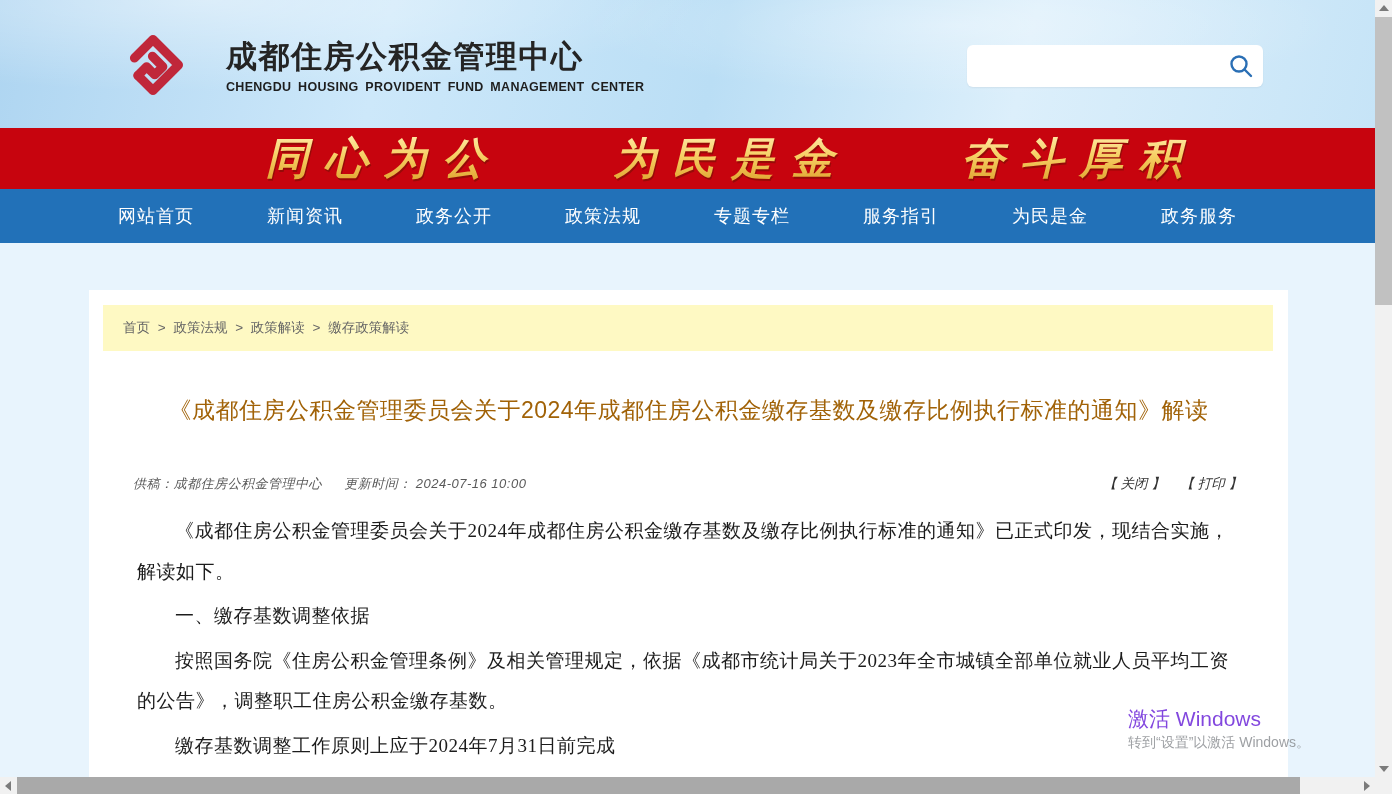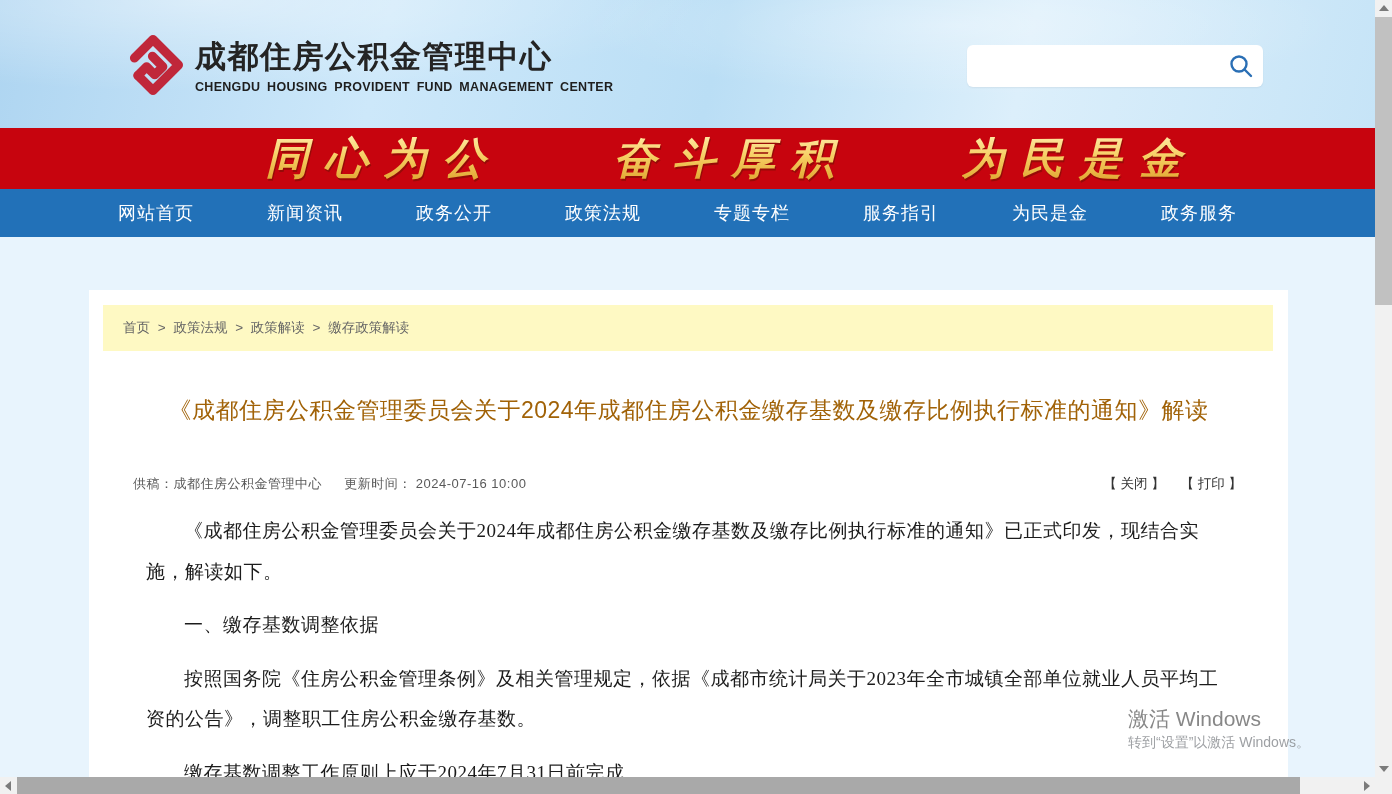--- a/index.html
+++ b/index.html
@@ -13,21 +13,21 @@
   
   .site-header{
     position:absolute;left:0;top:0;width:100%;height:128px;
     background:
       radial-gradient(60% 120% at 15% 0%, rgba(255,255,255,.45), rgba(255,255,255,0) 60%),
       radial-gradient(50% 100% at 70% 20%, rgba(255,255,255,.35), rgba(255,255,255,0) 55%),
       linear-gradient(103deg,#aed5f1 0%,#cde8fa 28%,#badef5 52%,#dcEFfb 74%,#c6e4f7 100%);
   }
   .logo-wrap{position:absolute;left:112px;top:24px;display:flex;align-items:center;}
   .logo-svg{width:82px;height:82px;display:block;}
-  .logo-text{margin-left:1px;}
+  .logo-text{margin-left:32px;}
   .logo-cn{font-size:31px;font-weight:bold;color:#242424;letter-spacing:1.5px;line-height:40px;}
   .logo-en{font-size:12.5px;font-weight:bold;color:#1e1e1e;letter-spacing:.3px;word-spacing:3px;margin-top:3px;}
   .search-box{
     position:absolute;left:967px;top:45px;width:296px;height:42px;background:#fff;
     border-radius:6px;display:flex;align-items:center;box-shadow:0 1px 2px rgba(0,0,0,.06);
   }
   .search-input{
     flex:1;height:100%;border:none;outline:none;background:transparent;
     padding:0 8px 0 16px;font-size:16px;color:#333;border-radius:6px;
   }
@@ -42,21 +42,21 @@
   .slogan{
     font-family:"DejaVu Serif",serif;font-style:italic;font-weight:bold;
     font-size:43px;letter-spacing:16px;padding-left:8px;
     background:linear-gradient(180deg,#ffeaa6 8%,#f6ce62 46%,#dfa32e 92%);
     -webkit-background-clip:text;background-clip:text;color:transparent;
     filter:drop-shadow(1px 2px 0 rgba(90,20,0,.45));white-space:nowrap;
   }
 
   
   .main-nav{
-    position:absolute;left:0;top:189px;width:100%;height:48px;background:#2271b8;
+    position:absolute;left:0;top:189px;width:100%;height:54px;background:#2271b8;
     display:flex;align-items:center;justify-content:space-between;
     padding:0 138px 0 118px;box-sizing:border-box;
   }
   .nav-item{color:#ffffff;font-size:18px;cursor:pointer;white-space:nowrap;letter-spacing:1px;}
 
   
   .content-card{
     position:absolute;left:89px;top:290px;width:1199px;height:504px;background:#ffffff;
   }
   .breadcrumb{
@@ -64,34 +64,34 @@
     padding-left:20px;font-size:13.5px;color:#666;
   }
   .breadcrumb .crumb{color:#666;cursor:pointer;}
   .breadcrumb .sep{margin:0 4px;color:#666;}
   .article-title{
     text-align:center;font-size:23px;font-weight:400;color:#a16207;
     margin:42px 40px 0 40px;line-height:34px;letter-spacing:.5px;
   }
   .meta-row{
     display:flex;justify-content:space-between;align-items:center;
-    margin:48px 46px 0 44px;font-size:13px;color:#595959;
+    margin:48px 46px 0 44px;font-size:13px;color:#595959;font-style:italic;
   }
   .meta-left{letter-spacing:.5px;}
   .meta-left .gap{display:inline-block;width:18px;}
   .action-link{color:#333;margin-left:12px;cursor:pointer;font-size:13.5px;white-space:nowrap;}
   .article-body{
     margin:18px 45px 0 44px;font-size:19px;color:#1c1c1c;line-height:40.5px;
     font-family:"Liberation Serif",serif;letter-spacing:.5px;
   }
-  .article-body p{margin:13px;text-indent:2em;}
+  .article-body p{margin:4px;text-indent:2em;}
 
   
   .win-watermark{position:absolute;left:1128px;top:706px;color:#888b8f;opacity:.85;pointer-events:none;}
-  .win-watermark .l1{font-size:21px;line-height:26px;color:#737373;}
+  .win-watermark .l1{font-size:21px;line-height:26px;color:#6d28d9;}
   .win-watermark .l2{font-size:14px;line-height:20px;margin-top:0;color:#8d9094;}
 
   
   .v-scrollbar{position:absolute;right:0;top:0;width:17px;height:777px;background:#f1f1f1;}
   .v-thumb{position:absolute;left:0;top:17px;width:17px;height:288px;background:#c1c1c1;}
   .h-scrollbar{position:absolute;left:0;bottom:0;width:1375px;height:17px;background:#f1f1f1;}
   .h-thumb{position:absolute;left:17px;top:0;width:1283px;height:17px;background:#a9a9a9;}
   .sb-corner{position:absolute;right:0;bottom:0;width:17px;height:17px;background:#f1f1f1;}
   .sb-arrow{position:absolute;width:0;height:0;cursor:pointer;}
   .arr-up{left:4px;top:5px;border-left:5px solid transparent;border-right:5px solid transparent;border-bottom:6px solid #7b7b7b;}
@@ -123,22 +123,22 @@
         <svg width="26" height="26" viewBox="0 0 26 26">
           <circle cx="11" cy="11" r="7.5" fill="none" stroke="#2a6fb5" stroke-width="2.4"></circle>
           <line x1="16.5" y1="16.5" x2="23" y2="23" stroke="#2a6fb5" stroke-width="2.4" stroke-linecap="round"></line>
         </svg>
       </button>
     </div>
   </div>
 
   <div class="banner">
     <span class="slogan">同心为公</span>
+    <span class="slogan">为民是金</span>
     <span class="slogan">奋斗厚积</span>
-    <span class="slogan">为民是金</span>
   </div>
 
   <nav class="main-nav">
     <span class="nav-item">网站首页</span>
     <span class="nav-item">新闻资讯</span>
     <span class="nav-item">政务公开</span>
     <span class="nav-item">政策法规</span>
     <span class="nav-item">专题专栏</span>
     <span class="nav-item">服务指引</span>
     <span class="nav-item">为民是金</span>

